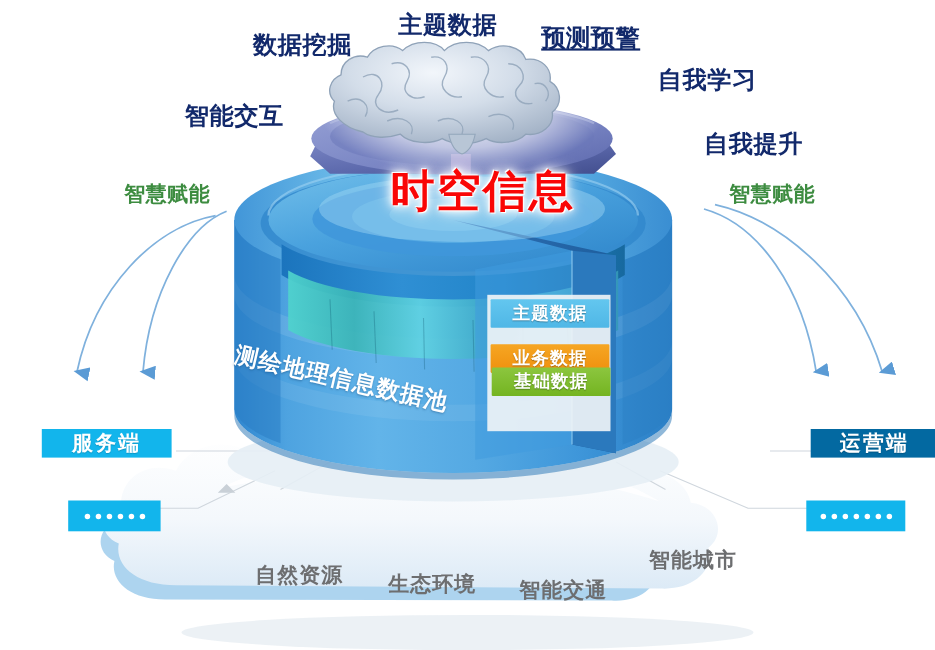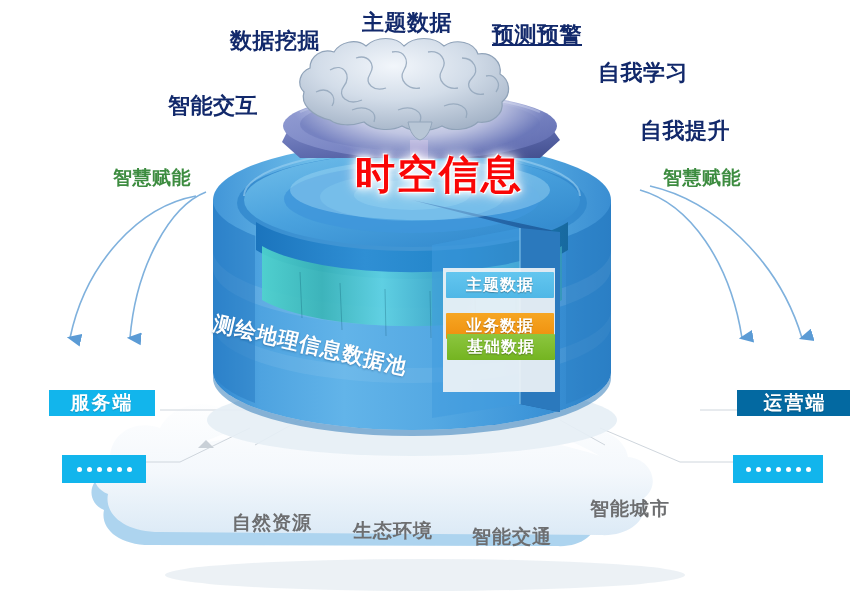--- a/index.html
+++ b/index.html
@@ -345,21 +345,21 @@
   <div class="lbl emp" style="left:663px; top:168px;">智慧赋能</div>
 
   <div class="lbl" id="title-main" style="left:355px; top:154px;">时空信息</div>
 
   <div class="lbl" id="pool-label" style="left:214px; top:312px;">测绘地理信息数据池</div>
 
   <div class="band" id="band0" style="left: 446px; top: 272px; background: linear-gradient(rgb(99, 198, 239), rgb(79, 183, 230));">主题数据</div>
   <div class="band" id="band1" style="left: 446px; top: 313px; background: linear-gradient(rgb(246, 166, 35), rgb(239, 143, 13));">业务数据</div>
   <div class="band" id="band2" style="left: 447px; top: 334px; background: linear-gradient(rgb(140, 198, 63), rgb(116, 180, 33));">基础数据</div>
 
-  <div class="chip" id="chip-left" style="left: 49px; top: 390px; width: 106px; height: 26px; background: rgb(18, 181, 236);">服务端</div>
+  <div class="chip" id="chip-left" style="left: 38px; top: 390px; width: 118px; height: 26px; background: rgb(18, 181, 236);">服务端</div>
   <div class="chip" id="chip-right" style="left: 706px; top: 390px; width: 116px; height: 26px; background: #0369a1; margin-left: 31px;">运营端</div>
 
   <div class="dotbox" id="dots-left" style="left: 62px; top: 455px; width: 84px; height: 28px; background: rgb(18, 181, 236);">
     <span class="dot"></span>
     <span class="dot"></span>
     <span class="dot"></span>
     <span class="dot"></span>
     <span class="dot"></span>
     <span class="dot"></span>
   </div>

